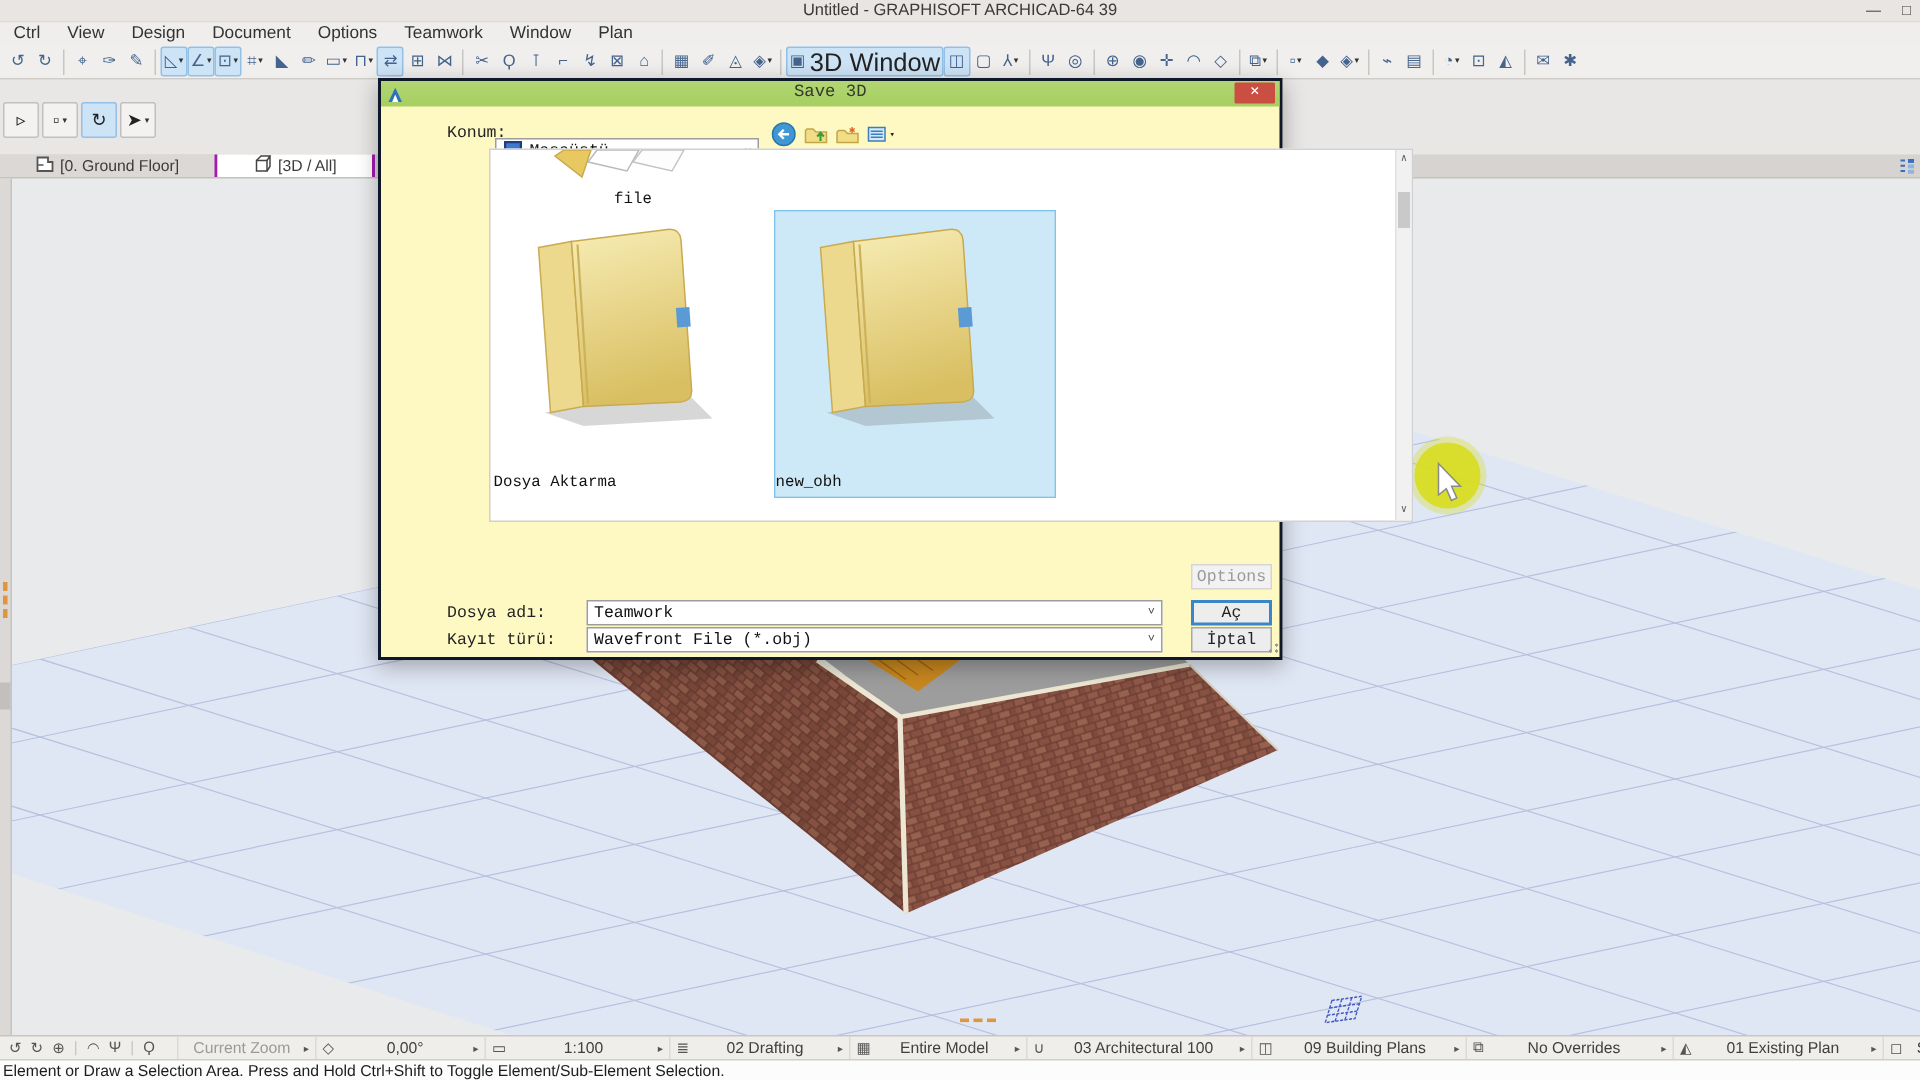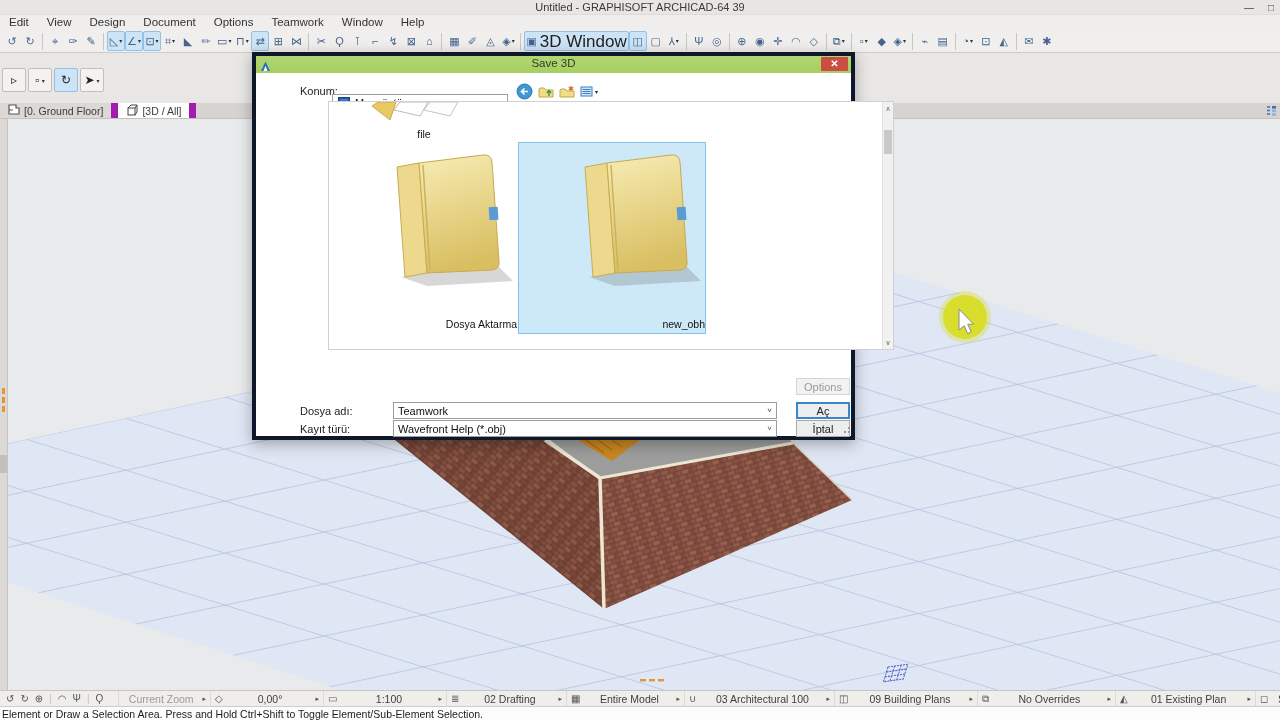--- a/index.html
+++ b/index.html
@@ -38,63 +38,63 @@
   #quickbar { position:absolute; left:2px; top:68px; height:24px; display:flex; gap:2px; z-index:5; }
   .qb-btn { min-width:24px; height:24px; background:#f4f2f0; border:1px solid #c2bfbc;
     border-radius:2px; display:flex; align-items:center; justify-content:center;
     font-size:12px; color:#222; }
   .qb-btn.active { background:#cde3f6; border-color:#94c0e6; }
   .qb-btn .car { font-size:6px; margin-left:2px; color:#333; }
 
   
   #tabbar { position:absolute; left:0; top:103px; width:1280px; height:16px;
     background:#d6d3d0; border-bottom:1px solid #c4c1be; display:flex; }
-  .tab { display:flex; align-items:center; gap:4px; padding:0 8px; font-size:10.5px;
-    color:#3b3b3b; background:#dbd8d5; border-right:7px solid #a21caf; }
+  .tab { display:flex; align-items:center; gap:4px; padding:0 24px; font-size:10.5px;
+    color:#3b3b3b; background:#dbd8d5; border-right:2px solid #a21caf; }
   .tab.active { background:#ffffff; }
   .tab svg { flex:0 0 auto; }
   #tab-filler { flex:1; }
   #tab-tree-icon { display:flex; align-items:center; padding:0 2px; }
 
   
   #viewport-svg { position:absolute; left:0; top:119px; }
 
   
   #left-strip { position:absolute; left:0; top:119px; width:8px; height:571px;
     background:#dbd8d5; border-right:1px solid #c6c3c0; z-index:4; }
   #left-strip .thumb { position:absolute; left:0; top:336px; width:7px; height:18px; background:#c2bfbc; }
   #left-strip .dash { position:absolute; left:2px; width:3px; height:6px; background:#e0953f; }
 
   
   #dialog { position:absolute; left:252px; top:52px; width:603px; height:388px;
-    background:#ffffff; border:4px solid #0f172a; z-index:40;
-    box-shadow:0 4px 14px rgba(0,0,0,.3); }
+    background:#fef9c3; border:2px solid #0f172a; z-index:40;
+    box-shadow:0 4px 14px rgba(0,0,0,.3);font-family:Liberation Mono, monospace; }
   #dlg-titlebar { position:absolute; left:0; top:0; right:0; height:17px;
     background:linear-gradient(#b2d673,#a6ce60); }
   #dlg-title { position:absolute; left:0; right:0; top:1px; text-align:center;
     font-size:11.5px; color:#353a2c; }
   #dlg-logo { position:absolute; left:4px; top:2px; }
   #dlg-close { position:absolute; right:3px; top:1px; width:27px; height:14px;
     background:#cb4e42; border-radius:1px; color:#fff; font-size:10px; font-weight:bold;
     display:flex; align-items:center; justify-content:center; line-height:1; }
 
   .dlg-label { position:absolute; font-size:11px; color:#222; }
   .combo { position:absolute; background:#fff; border:1px solid #9d9d9d;
     display:flex; align-items:center; font-size:11px; color:#111; padding:0 4px; gap:4px; }
   .combo .chev { margin-left:auto; font-size:8px; color:#444; }
 
   #dlg-navicons { position:absolute; left:260px; top:27px; display:flex; gap:5px; align-items:center; }
   #dlg-navicons .nicon { display:flex; align-items:center; }
   #dlg-navicons .car { font-size:6px; color:#222; margin-left:1px; }
 
-  #file-list { position:absolute; left:72px; top:45px; width:566px; height:249px;
+  #file-list { position:absolute; left:72px; top:45px; width:616px; height:249px;
     background:#fff; border:1px solid #d0d0d0; overflow:hidden; }
   .file-partial { position:absolute; top:0; width:150px; text-align:center; }
   .file-partial .plabel { font-size:10.5px; color:#111; margin-top:2px; }
-  .folder-item { position:absolute; top:41px; width:186px; height:190px; text-align:right; }
+  .folder-item { position:absolute; top:41px; width:186px; height:190px; text-align:left; }
   .folder-item.selected { background:#cde9f8; outline:1px solid #7fc4ea; }
   .folder-item .flabel { position:absolute; left:0; right:0; bottom:3px; font-size:10.5px; color:#111; }
   .folder-item svg { margin-top:6px; }
 
   #list-scroll { position:absolute; right:0; top:0; width:11px; height:247px;
     background:#f1f1f1; border-left:1px solid #e2e2e2; }
   #list-scroll .arr { position:absolute; left:0; width:10px; height:13px; text-align:center;
     font-size:7px; color:#606060; line-height:13px; }
   #list-scroll .thumb { position:absolute; left:1px; top:28px; width:8px; height:24px; background:#c9c9c9; }
 
@@ -134,28 +134,28 @@
 
   <div id="titlebar">
     <div id="title-text">Untitled - GRAPHISOFT ARCHICAD-64 39</div>
     <div id="win-controls">
       <span>—</span>
       <span>□</span>
     </div>
   </div>
 
   <div id="menubar">
-      <span class="menu-item">Edit</span>
+      <span class="menu-item">Ctrl</span>
       <span class="menu-item">View</span>
       <span class="menu-item">Design</span>
       <span class="menu-item">Document</span>
       <span class="menu-item">Options</span>
       <span class="menu-item">Teamwork</span>
       <span class="menu-item">Window</span>
-      <span class="menu-item">Help</span>
+      <span class="menu-item">Plan</span>
     </div>
 
   <div id="toolbar">
       <span class="tb-btn">
         <span class="glyph">↺</span>
       </span>
       <span class="tb-btn">
         <span class="glyph">↻</span>
       </span>
       <div class="tb-sep"></div>
@@ -582,21 +582,21 @@
 
     <div class="dlg-label" style="left:44px; top:349px;">Dosya adı:</div>
     <div class="combo" style="left:137px; top:346px; width:384px; height:17px;">
       <span>Teamwork</span>
       <span class="chev">˅</span>
     </div>
     <div class="dlg-btn default" style="left:540px; top:346px;">Aç</div>
 
     <div class="dlg-label" style="left:44px; top:367px;">Kayıt türü:</div>
     <div class="combo" style="left:137px; top:364px; width:384px; height:17px;">
-      <span>Wavefront Help (*.obj)</span>
+      <span>Wavefront File (*.obj)</span>
       <span class="chev">˅</span>
     </div>
     <div class="dlg-btn" style="left:540px; top:364px;">İptal</div>
 
     <div id="dlg-grip"></div>
   </div>
 
   <div id="statusbar">
     <div id="sb-icons">
         <span>↺</span>

